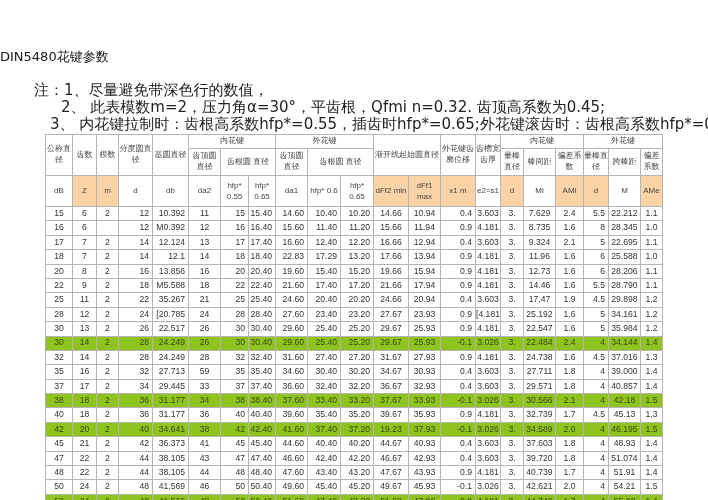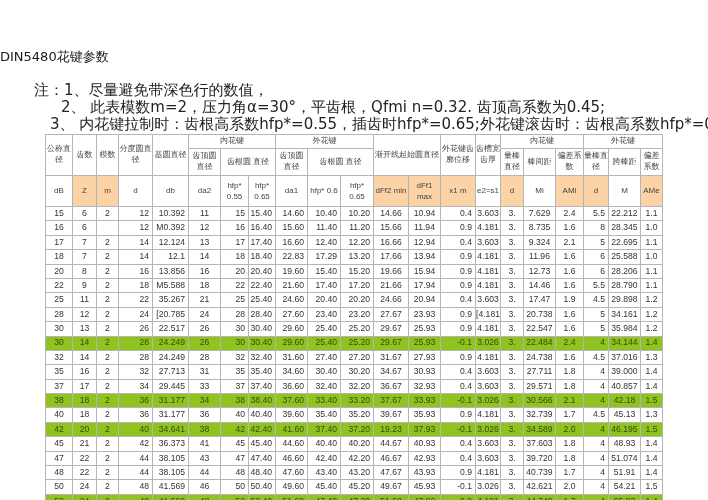--- a/index.html
+++ b/index.html
@@ -277,21 +277,21 @@
         <td class="r">28</td>
         <td class="r">28.40</td>
         <td class="r">27.60</td>
         <td class="r">23.40</td>
         <td class="r">23.20</td>
         <td>27.67</td>
         <td>23.93</td>
         <td class="r">0.9</td>
         <td>[4.181</td>
         <td>3.</td>
-        <td>20.738</td>
+        <td>25.192</td>
         <td>1.6</td>
         <td class="r">5</td>
         <td>34.161</td>
         <td>1.2</td>
       </tr>
       <tr class="row">
         <td>30</td>
         <td>13</td>
         <td>2</td>
         <td class="r">26</td>
@@ -358,21 +358,21 @@
         <td class="r">4.5</td>
         <td>37.016</td>
         <td>1.3</td>
       </tr>
       <tr class="row">
         <td>35</td>
         <td>16</td>
         <td>2</td>
         <td class="r">32</td>
         <td class="r">27.713</td>
-        <td>31</td>
+        <td>59</td>
         <td class="r">35</td>
         <td class="r">35.40</td>
         <td class="r">34.60</td>
         <td class="r">30.40</td>
         <td class="r">30.20</td>
         <td>34.67</td>
         <td>30.93</td>
         <td class="r">0.4</td>
         <td>3.603</td>
         <td>3.</td>

